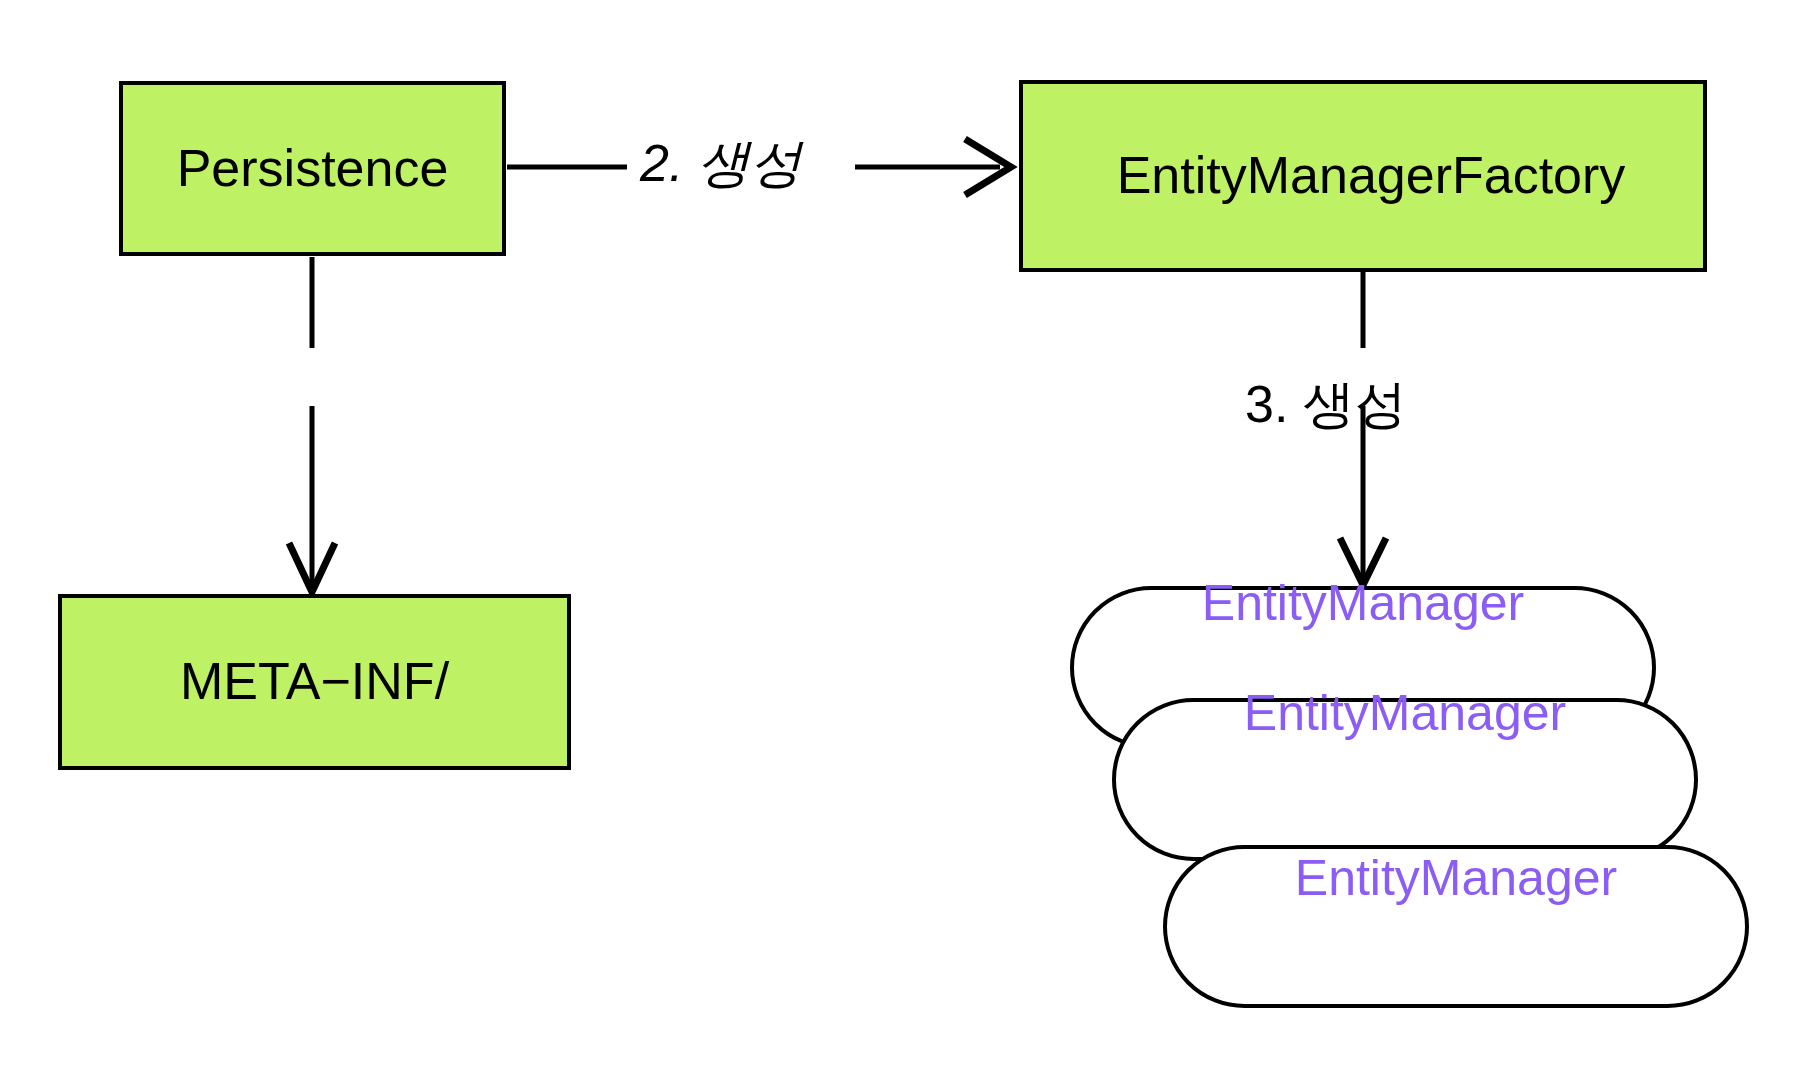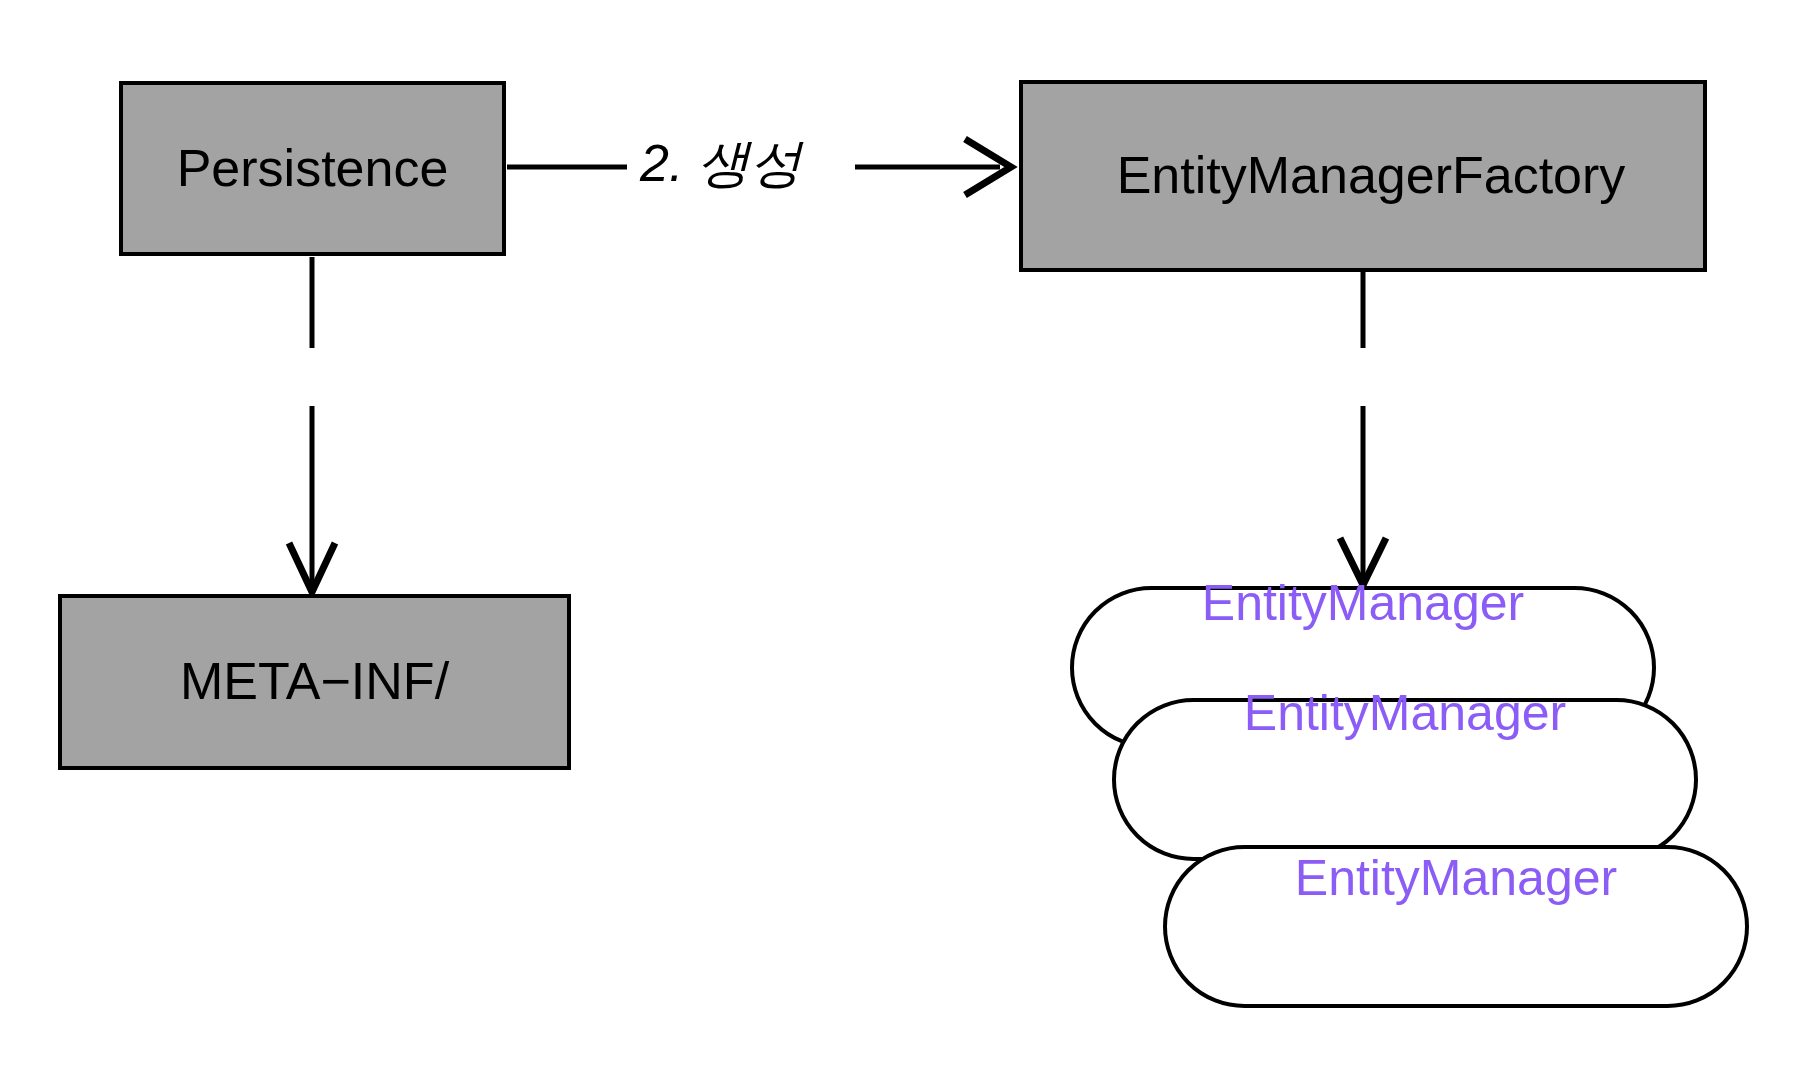--- a/index.html
+++ b/index.html
@@ -25,21 +25,21 @@
     width: 1812px;
     height: 1068px;
     pointer-events: none;
   }
 
   
   .node-box {
     position: absolute;
     box-sizing: border-box;
     border: 4px solid #000000;
-    background: #a3a3a3;
+    background: #bef264;
     display: flex;
     align-items: center;
     justify-content: center;
     text-align: center;
     color: #000000;
     line-height: 1.18;
   }
 
   #persistence-node {
     left: 119px;
@@ -178,14 +178,15 @@
     <span class="pill-label">EntityManager</span>
   </div>
 
   <div id="pill-3" class="pill">
     <span class="pill-label">EntityManager</span>
   </div>
 
 
   <div id="label-step2" class="edge-label">2. 생성</div>
 
+  <div id="label-step3" class="edge-label">3. 생성</div>
 
 </div>
 
 </body></html>

